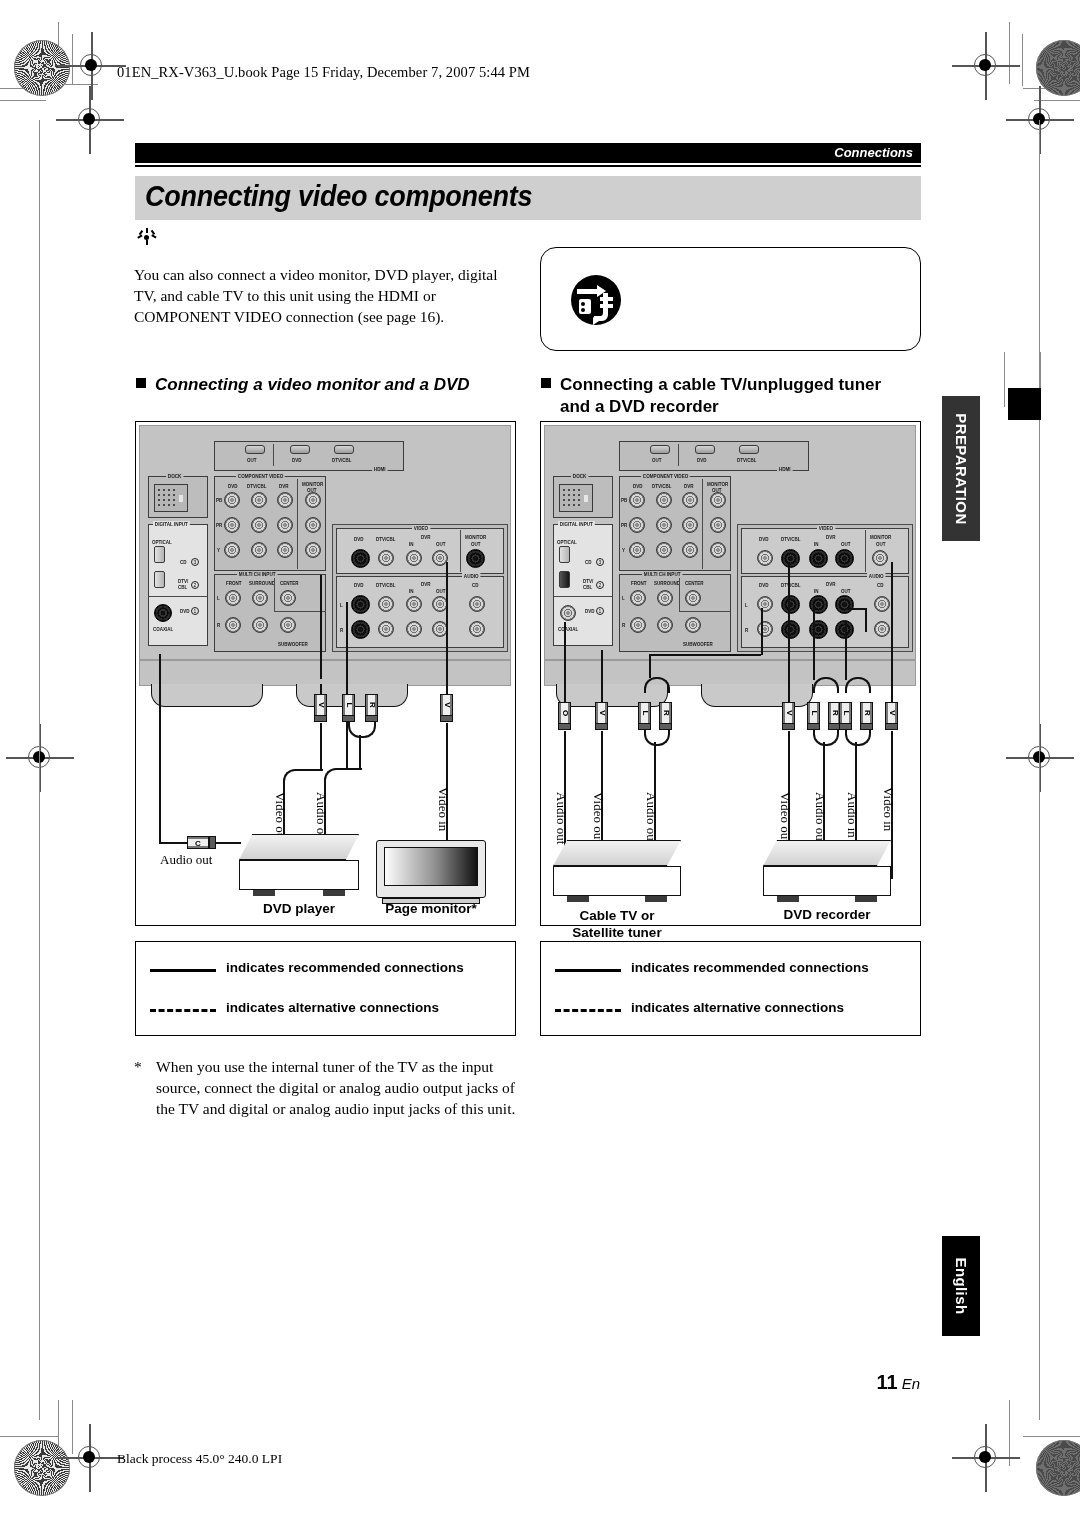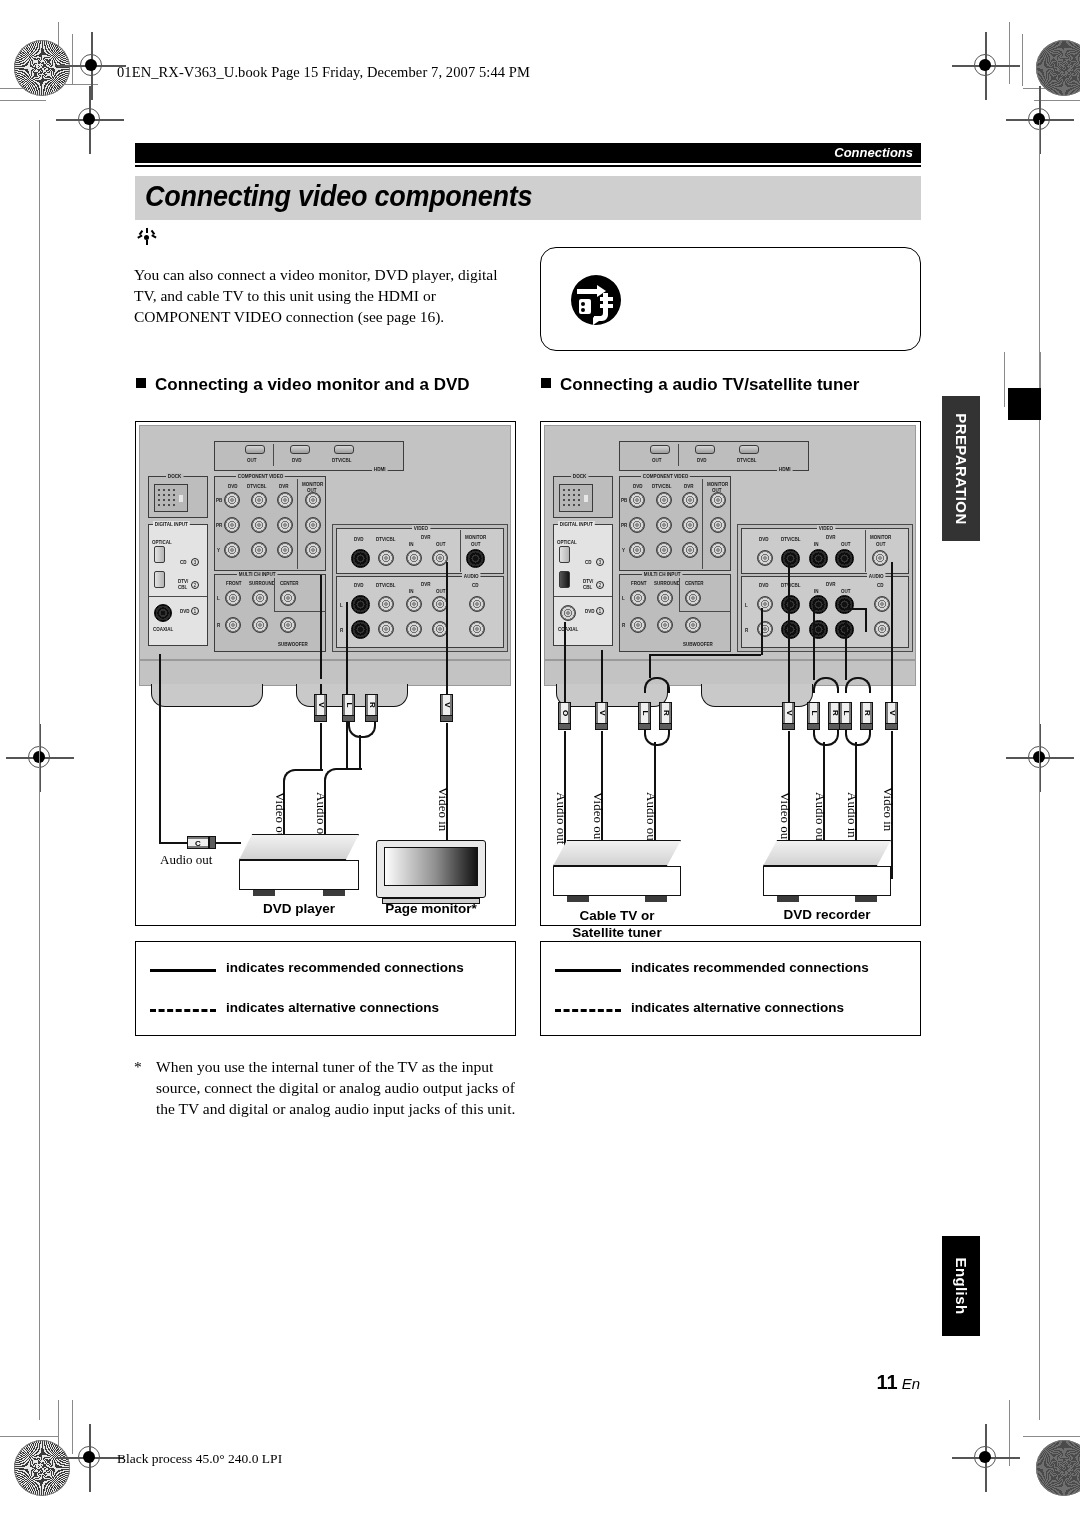--- a/index.html
+++ b/index.html
@@ -49,21 +49,21 @@
   .warnbox{position:absolute;left:540px;top:247px;width:381px;height:104px;
       border:1.6px solid #000;border-radius:16px;box-sizing:border-box;background:#fff;}
   .warnicon{position:absolute;left:28px;top:25px;width:54px;height:54px;}
   .warntext{position:absolute;left:107px;top:14px;width:252px;font-size:15.5px;line-height:21px;}
 
   .subhead{position:absolute;font-family:"Liberation Sans",sans-serif;font-weight:bold;
       font-size:17px;line-height:22px;}
   .subhead .sq{display:inline-block;width:10px;height:10px;background:#000;
       margin-right:9px;vertical-align:2px;}
   .subhead .txt{display:inline;}
-  #subhead-left{left:136px;top:374px;width:370px;}
+  #subhead-left{left:136px;top:374px;width:370px;font-style:italic;}
   #subhead-right{left:541px;top:374px;width:390px;}
   .subhead .indent{display:block;margin-left:19px;}
 
   
   .diagram{position:absolute;border:1.4px solid #000;box-sizing:border-box;background:#fff;}
   #diagram-left{left:135px;top:421px;width:381px;height:505px;}
   #diagram-right{left:540px;top:421px;width:381px;height:505px;}
 
   .legendbox{position:absolute;border:1.4px solid #000;box-sizing:border-box;background:#fff;
       font-family:"Liberation Sans",sans-serif;font-weight:bold;font-size:13.5px;}
@@ -284,21 +284,22 @@
       <path d="M34 20h5v22a6 6 0 0 1-6 6h-8v-5h7a3 3 0 0 0 2-3z" fill="#fff"></path>
       <path d="M24 44l6 4-6 4z" fill="#fff"></path>
     </svg>
   </div>
 </div>
 
 <div class="subhead" id="subhead-left">
   <span class="sq"></span><span class="txt">Connecting a video monitor and a DVD</span>
 </div>
 <div class="subhead" id="subhead-right">
-  <span class="sq"></span><span class="txt">Connecting a audio TV/satellite tuner</span>
+  <span class="sq"></span><span class="txt">Connecting a cable TV/unplugged tuner</span>
+  <span class="indent">and a DVD recorder</span>
 </div>
 
 <div class="diagram" id="diagram-left">
 
   <div class="panel">
 
     <div class="grp" style="left:74px;top:15px;width:190px;height:30px;"></div>
     <div class="grplabel" style="left:232px;top:40px;">HDMI</div>
     <div class="jack hdmi" style="left:105px;top:19px;"></div>
     <div class="plabel" style="left:107px;top:31px;">OUT</div>

